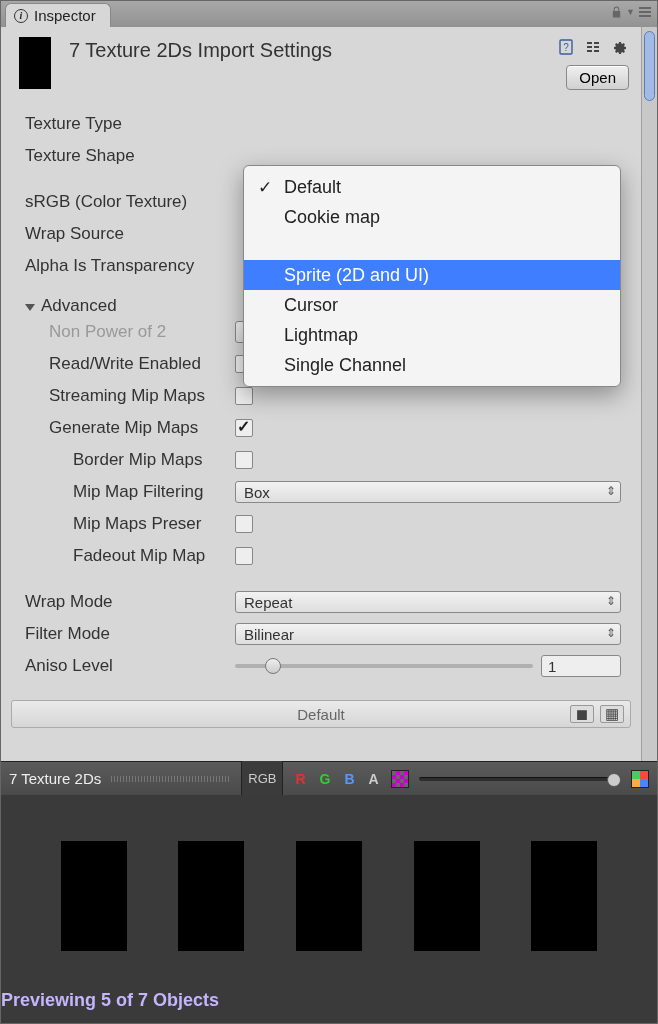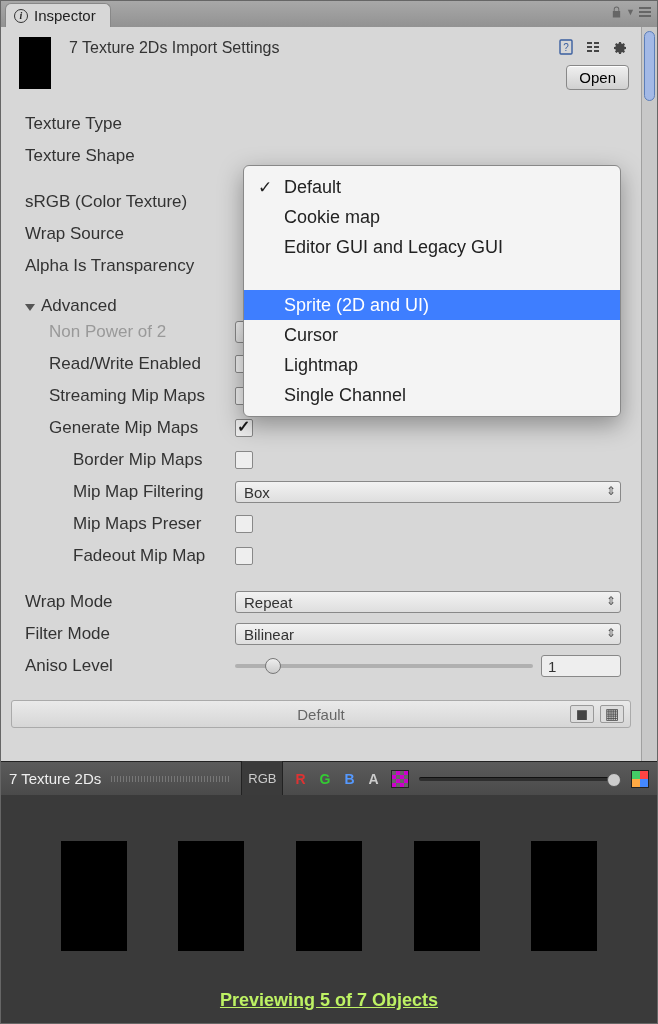--- a/index.html
+++ b/index.html
@@ -15,21 +15,21 @@
 .hamb { display: inline-flex; flex-direction: column; gap: 2px; }
 .hamb span { width: 12px; height: 2px; background: #666; display: block; }
 
 .content { flex: 1; display: flex; flex-direction: row; background: #d7d7d7; position: relative; overflow: hidden; }
 .main { flex: 1; overflow: hidden; position: relative; }
 .scrollbar { width: 16px; background: #c8c8c8; border-left: 1px solid #a0a0a0; position: relative; }
 .scroll-thumb { position: absolute; top: 4px; left: 2px; right: 2px; height: 70px; background: #a3b9e6; border: 1px solid #5c7eb8; border-radius: 7px; }
 
 .header { padding: 10px 10px 8px 18px; display: flex; align-items: flex-start; gap: 18px; }
 .thumb { width: 32px; height: 52px; background: #000; }
-.header-title { font-size: 16px; color: #333; flex: 1; padding-top: 2px; }
+.header-title { font-size: 20px; color: #333; flex: 1; padding-top: 2px; }
 .header-right { display: flex; flex-direction: column; align-items: flex-end; gap: 8px; margin-right: 2px;}
 .header-icons { display: flex; gap: 6px; align-items: center; }
 .header-icons .hicon { width: 20px; height: 20px; display:flex; align-items:center; justify-content:center; color:#444;}
 .open-btn { background: linear-gradient(#f0f0f0,#d0d0d0); border: 1px solid #888; border-radius: 4px; padding: 3px 12px; font-size: 15px; box-shadow: inset 0 1px 0 #fff; }
 
 .form { padding: 10px 20px 0 24px; font-size: 17px; color: #333; }
 .row { display: flex; align-items: center; height: 32px; }
 .row .lbl { width: 210px; white-space: nowrap; overflow: hidden; }
 .row.indent1 .lbl { padding-left: 24px; width: 210px; }
 .row.indent2 .lbl { padding-left: 48px; width: 210px; }
@@ -68,21 +68,21 @@
 .previewbar .R{color:#d33;} .previewbar .G{color:#3c3;} .previewbar .B{color:#59f;} .previewbar .A{color:#ccc;}
 .previewbar .checker { width:18px; height:18px; background:conic-gradient(#c0c 0 25%,#666 0 50%,#c0c 0 75%,#666 0); background-size:8px 8px; border:1px solid #222;}
 .previewbar .pslider { flex:1; display:flex; align-items:center; }
 .previewbar .ptrack { flex:1; height:4px; background:#2e2e2e; border-top:1px solid #111; border-radius:2px; position:relative;}
 .previewbar .pknob { width:14px; height:14px; background:#ccc; border:1px solid #555; border-radius:50%; position:absolute; right:0; top:-5px;}
 .previewbar .sq { width:18px; height:18px; background:conic-gradient(#f44 0 25%,#48f 0 50%,#fa4 0 75%,#4c6 0); border:1px solid #222;}
 
 .preview { flex:0 0 228px; background:#3a3a3a; display:flex; flex-direction:column; }
 .thumbs { flex:1; display:flex; align-items:center; justify-content:space-evenly; padding:20px 8px 6px;}
 .thumbs .t { width:66px; height:110px; background:#000; }
-.pfooter { text-align:center; color:#bef264; font-size:18px; padding:8px 0 12px; font-weight:bold;text-decoration:underline;}
+.pfooter { text-align:left; color:#c4b5fd; font-size:18px; padding:8px 0 12px; font-weight:bold;}
 </style>
 </head>
 <body>
 
 <div class="window">
 
   <div class="tabbar">
     <div class="tab">
       <span class="info-icon">i</span>
       <span>Inspector</span>
@@ -243,23 +243,20 @@
       </div>
 
       <div class="dropdown" id="dd">
           <div class="item">
             <span class="chk">✓</span>
             <span>Default</span>
           </div>
           <div class="item">
             <span>Cookie map</span>
           </div>
-          <div class="item">
-            <span>Editor GUI and Legacy GUI</span>
-          </div>
           <div class="item selected">
             <span>Sprite (2D and UI)</span>
           </div>
           <div class="item">
             <span>Cursor</span>
           </div>
           <div class="item">
             <span>Lightmap</span>
           </div>
           <div class="item">

